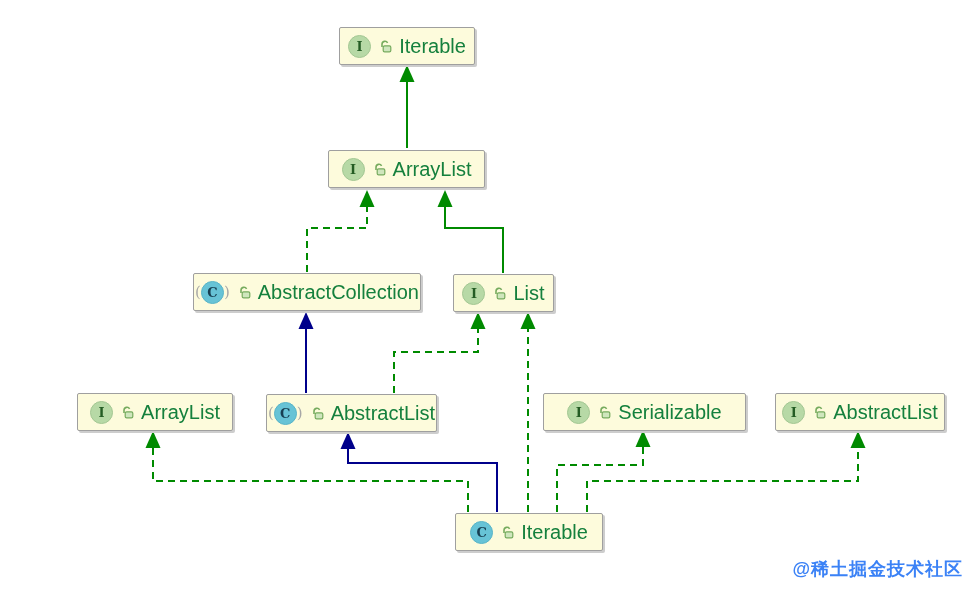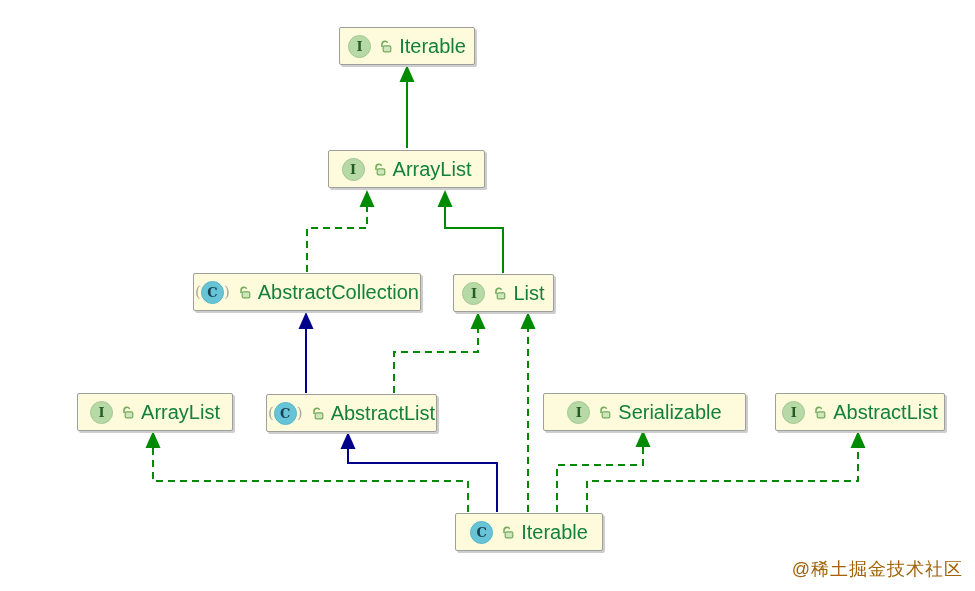--- a/index.html
+++ b/index.html
@@ -23,21 +23,21 @@
     display:inline-flex;align-items:center;justify-content:center;
     font-family:"DejaVu Serif", serif;font-size:13px;font-weight:600;
     flex:0 0 auto;
   }
   .circle.iface{background:#b7d9a6;border:1px solid #a3c793;color:#245c24;}
   .circle.cls{background:#67c3d6;border:1px solid #58b4c8;color:#173f52;}
   .paren{font-family:"DejaVu Serif", serif;font-style:normal;font-size:15px;color:#a7a7a7;line-height:21px;}
   .lock{display:inline-flex;flex:0 0 auto;margin-left:2px;}
   .watermark{
     position:absolute;right:12px;bottom:10px;
-    font-size:18px;color:#a16207;letter-spacing:1px;
+    font-size:18px;color:#3b82f6;letter-spacing:1px;font-weight:bold;
   }
 </style>
 </head>
 <body>
 
 <div class="canvas">
 
   <svg class="edges" width="975" height="591" viewBox="0 0 975 591">
 
     <g>

